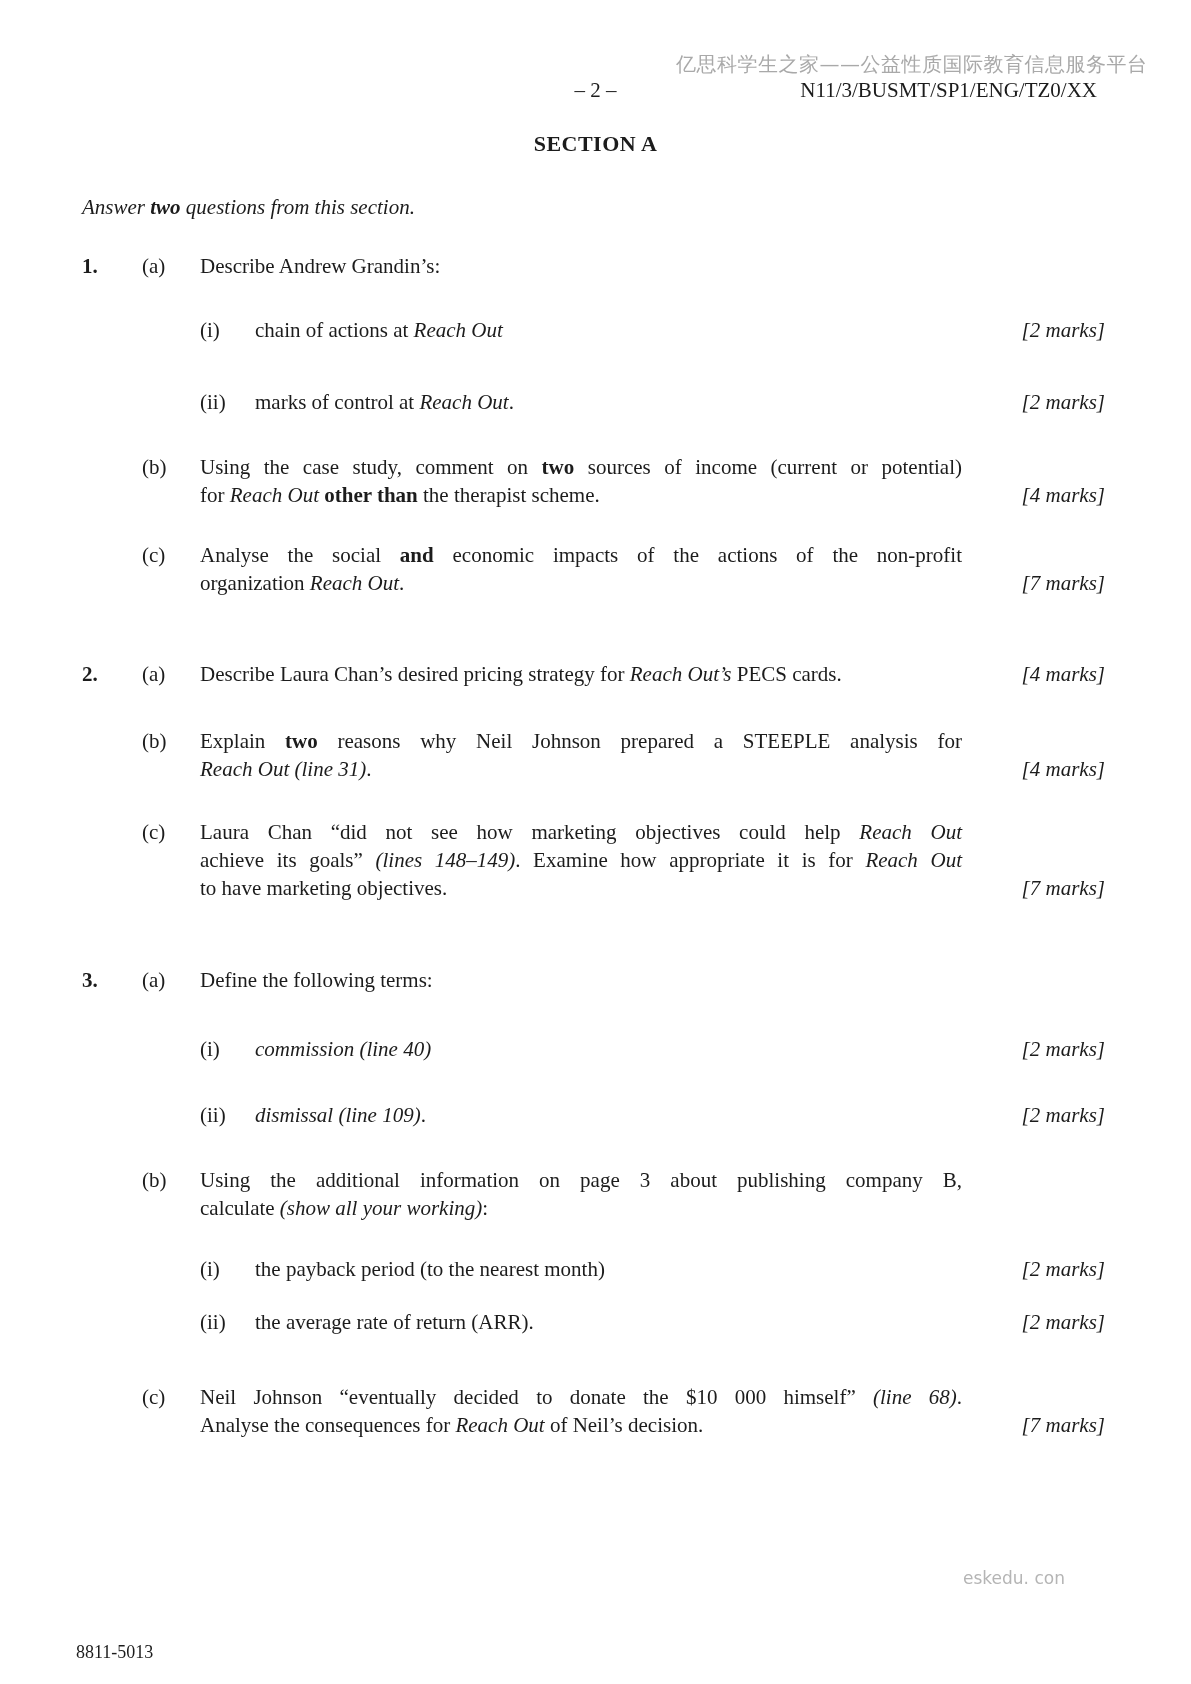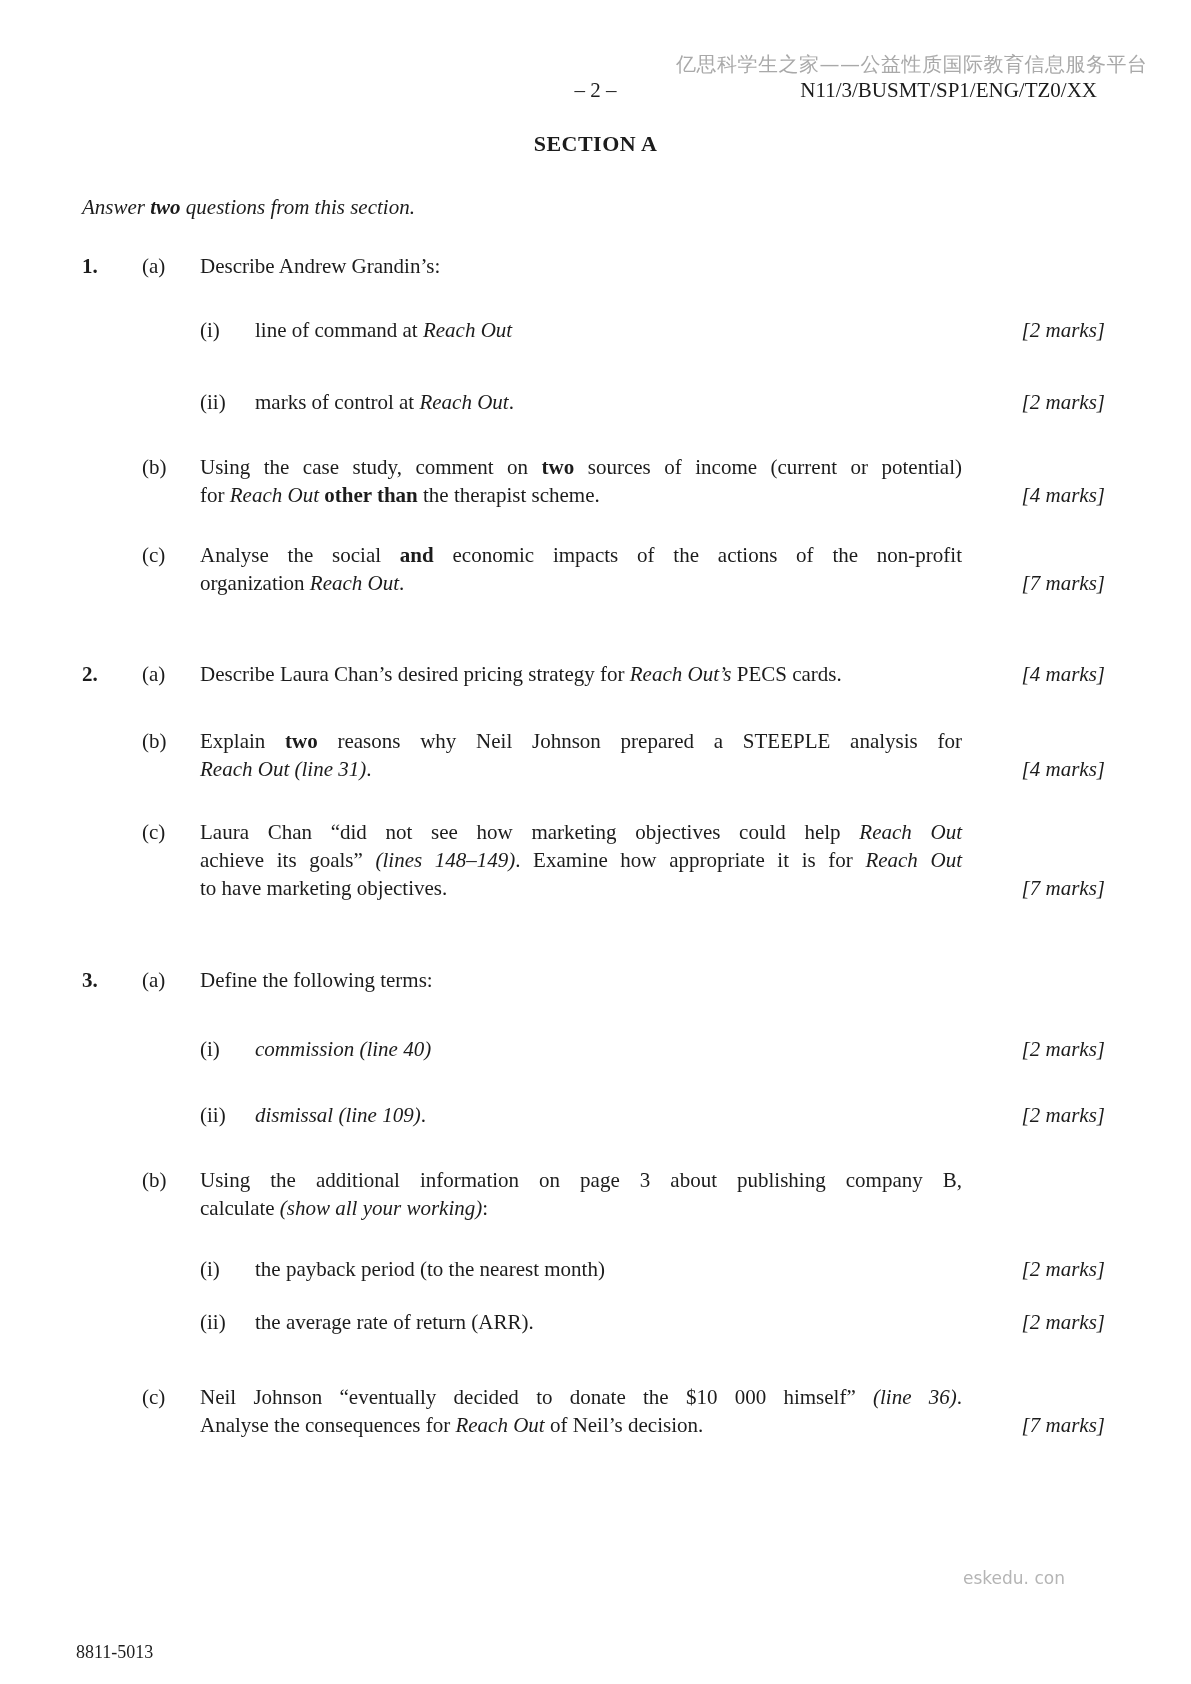--- a/index.html
+++ b/index.html
@@ -58,21 +58,21 @@
     <span class="qnum">1.</span>
     <span class="plabel">(a)</span>
     <div class="body">
       <div class="line"><span>Describe Andrew Grandin’s:</span></div>
     </div>
   </div>
 
   <div class="row" style="top:316px">
     <span class="slabel">(i)</span>
     <div class="sbody">
-      <div class="line"><span>line of command at </span><span class="si">Reach Out</span></div>
+      <div class="line"><span>chain of actions at </span><span class="si">Reach Out</span></div>
     </div>
     <span class="marks">[2 marks]</span>
   </div>
 
   <div class="row" style="top:388px">
     <span class="slabel">(ii)</span>
     <div class="sbody">
       <div class="line"><span>marks of control at </span><span class="si">Reach Out</span><span>.</span></div>
     </div>
     <span class="marks">[2 marks]</span>
@@ -168,21 +168,21 @@
     <span class="slabel">(ii)</span>
     <div class="sbody">
       <div class="line"><span>the average rate of return (ARR).</span></div>
     </div>
     <span class="marks">[2 marks]</span>
   </div>
 
   <div class="row" style="top:1383px">
     <span class="plabel">(c)</span>
     <div class="body">
-      <div class="line jline"><span>Neil Johnson “eventually decided to donate the $10 000 himself” </span><span class="si">(line 36)</span><span>.</span></div>
+      <div class="line jline"><span>Neil Johnson “eventually decided to donate the $10 000 himself” </span><span class="si">(line 68)</span><span>.</span></div>
       <div class="line"><span>Analyse the consequences for </span><span class="si">Reach Out</span><span> of Neil’s decision.</span></div>
     </div>
     <span class="marks m1">[7 marks]</span>
   </div>
 
   <div class="abs footer-code">8811-5013</div>
   <div class="abs footer-watermark">eskedu. con</div>
 
 </div>
 

